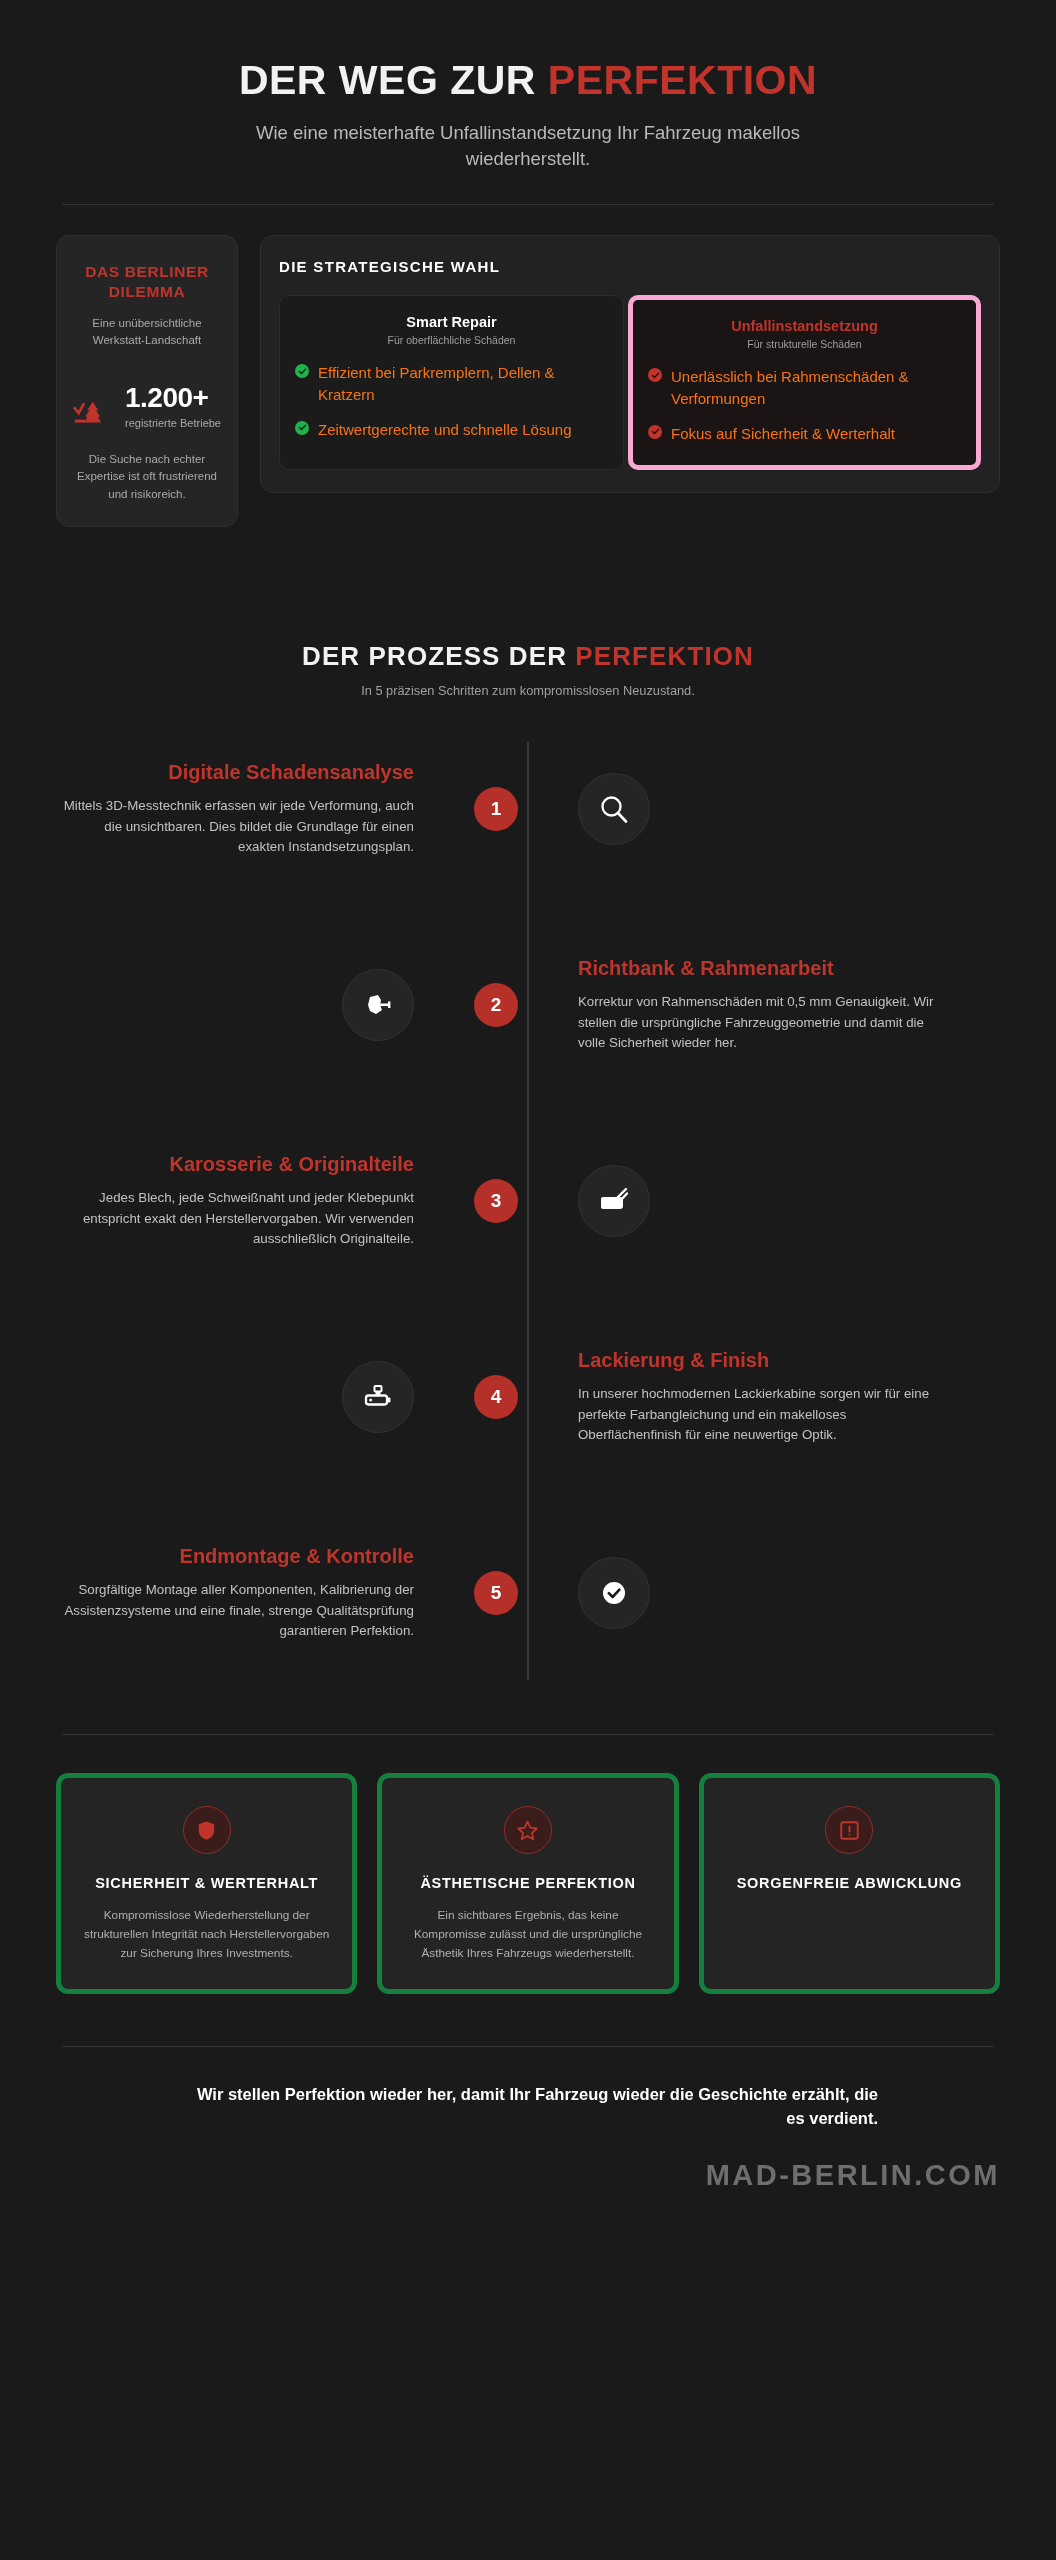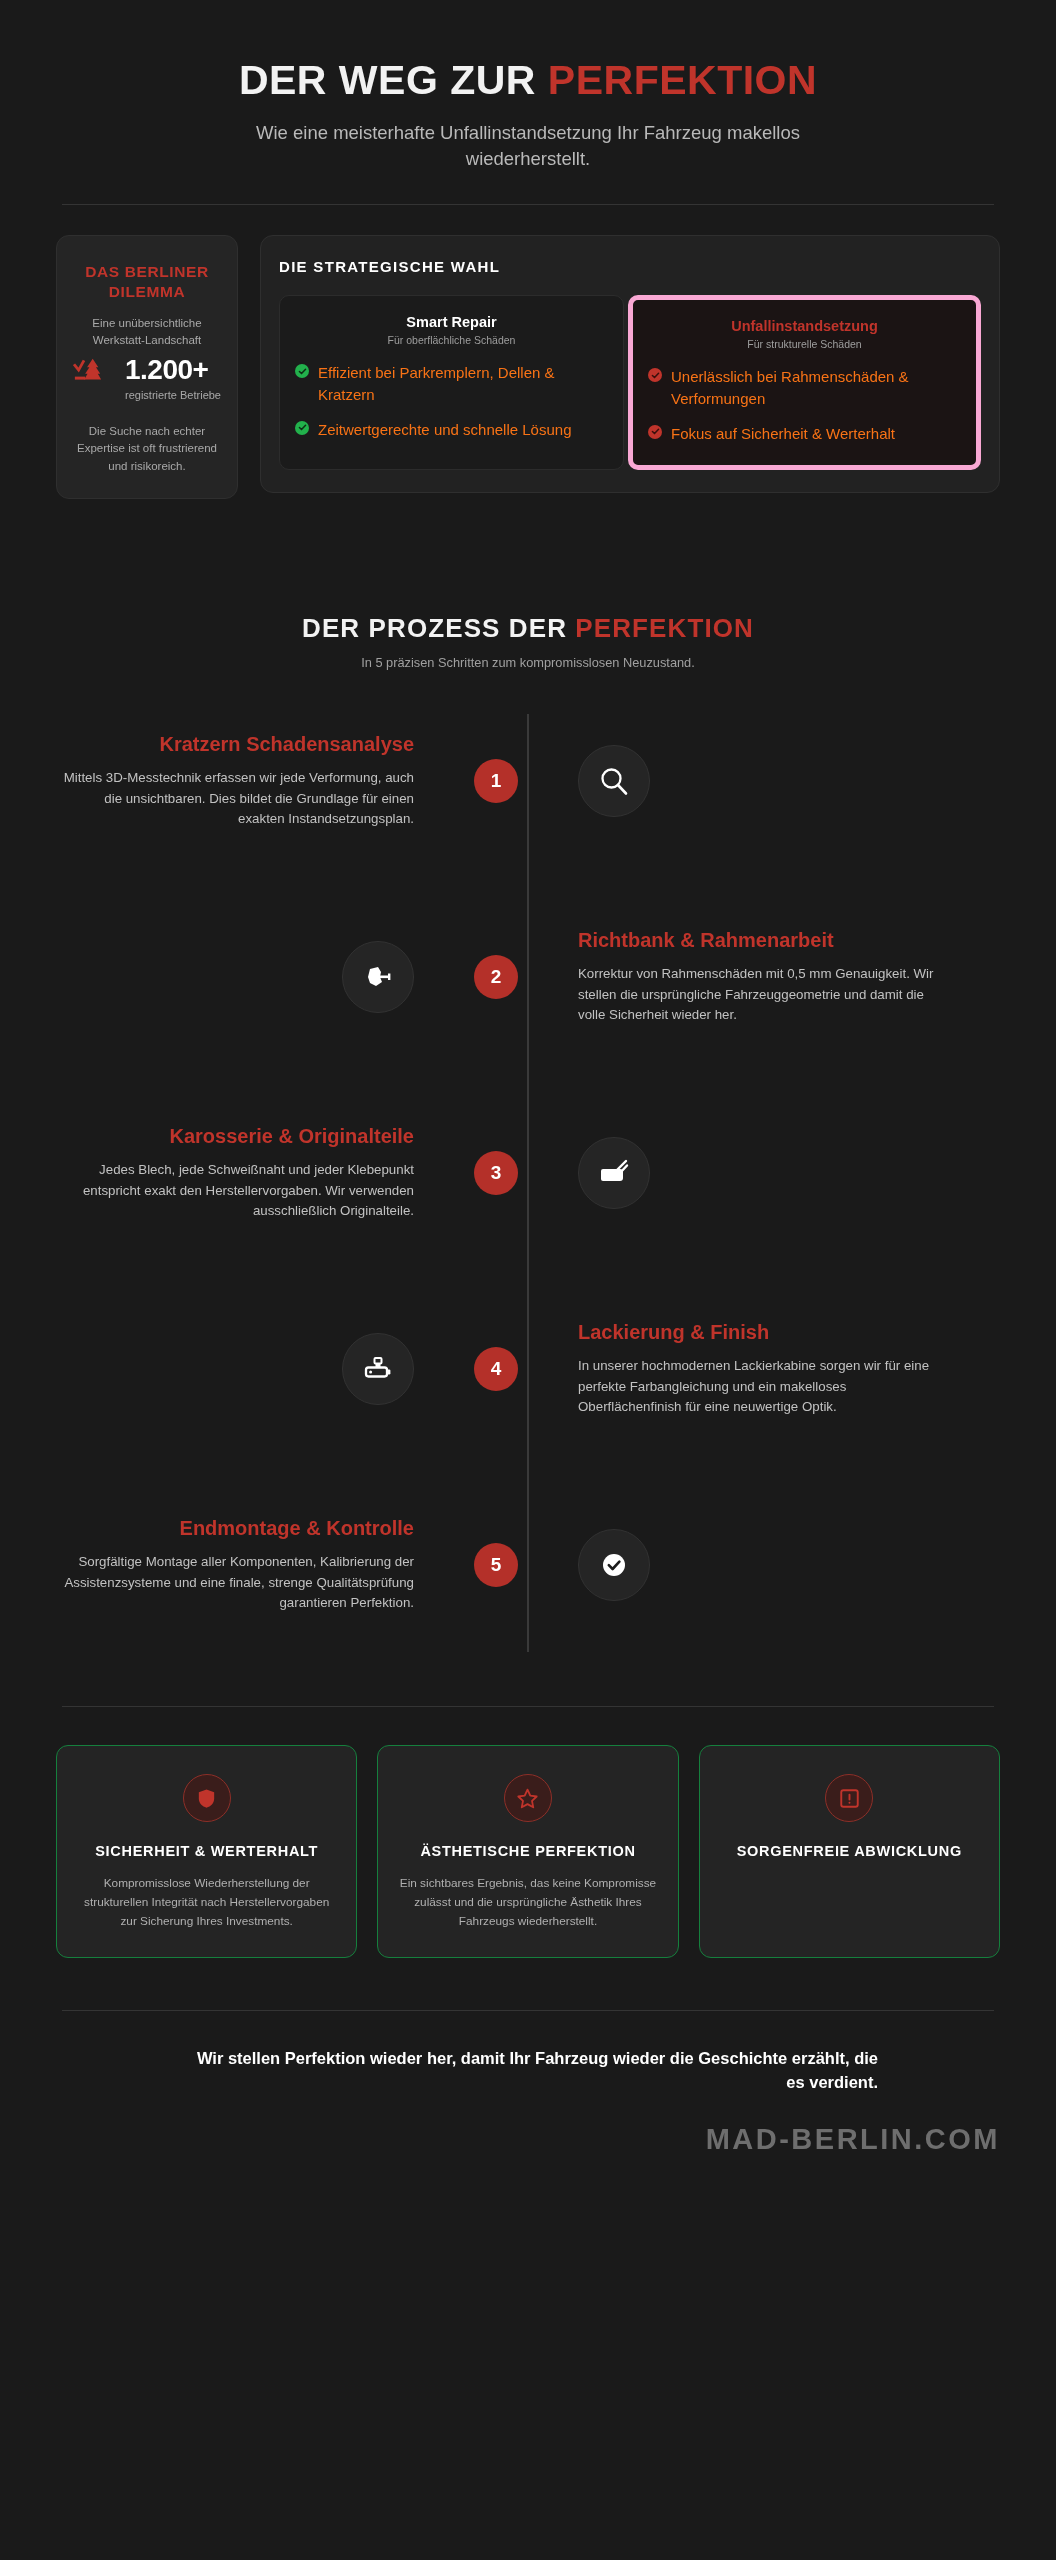--- a/index.html
+++ b/index.html
@@ -77,23 +77,23 @@
     letter-spacing: 0.6px;
     line-height: 1.28;
   }
   .dilemma-sub {
     margin-top: 13px;
     color: #a9a9a9;
     font-size: 11.5px;
     line-height: 1.5;
   }
   .stat-row {
-    margin-top: 6px;
-    display: flex;
-    align-items: flex-start;
+    margin-top: 34px;
+    display: flex;
+    align-items: flex-end;
     justify-content: center;
     gap: 22px;
   }
   .stat-icon { width: 30px; height: 30px; flex: 0 0 30px; }
   .stat-block { text-align: left; }
   .stat-num {
     color: #ffffff;
     font-size: 28px;
     font-weight: bold;
     line-height: 1;
@@ -283,21 +283,21 @@
     margin: 46px 6px 0 6px;
   }
   .benefits {
     display: flex;
     gap: 20px;
     margin-top: 38px;
   }
   .benefit {
     flex: 1 1 0;
     background: #242424;
-    border: 1px solid #15803d;
+    border: 5px solid #15803d;
     border-radius: 12px;
     padding: 28px 18px 26px 18px;
     text-align: center;
   }
   .b-icon {
     width: 48px; height: 48px;
     margin: 0 auto;
     border-radius: 50%;
     background: #3a1d1b;
     border: 1px solid #8d2f28;
@@ -435,21 +435,21 @@
   <div class="process-head">
     <div class="p-title"><span>DER PROZESS DER </span><span class="accent">PERFEKTION</span></div>
     <div class="p-sub">In 5 präzisen Schritten zum kompromisslosen Neuzustand.</div>
   </div>
 
   <div class="timeline">
     <div class="timeline-line"></div>
 
     <div class="step left">
       <div class="step-text">
-        <div class="step-title">Kratzern Schadensanalyse</div>
+        <div class="step-title">Digitale Schadensanalyse</div>
         <div class="step-desc">Mittels 3D-Messtechnik erfassen wir jede Verformung, auch die unsichtbaren. Dies bildet die Grundlage für einen exakten Instandsetzungsplan.</div>
       </div>
       <div class="step-mid">
         <div class="badge">1</div>
       </div>
       <div class="step-icon-cell">
         <div class="icon-circle">
           <svg viewBox="0 0 34 34" fill="none">
                 <circle cx="14.5" cy="14.5" r="9" stroke="#ffffff" stroke-width="2.3"></circle>
                 <line x1="21" y1="21" x2="29" y2="29.5" stroke="#ffffff" stroke-width="2.6" stroke-linecap="round"></line>

